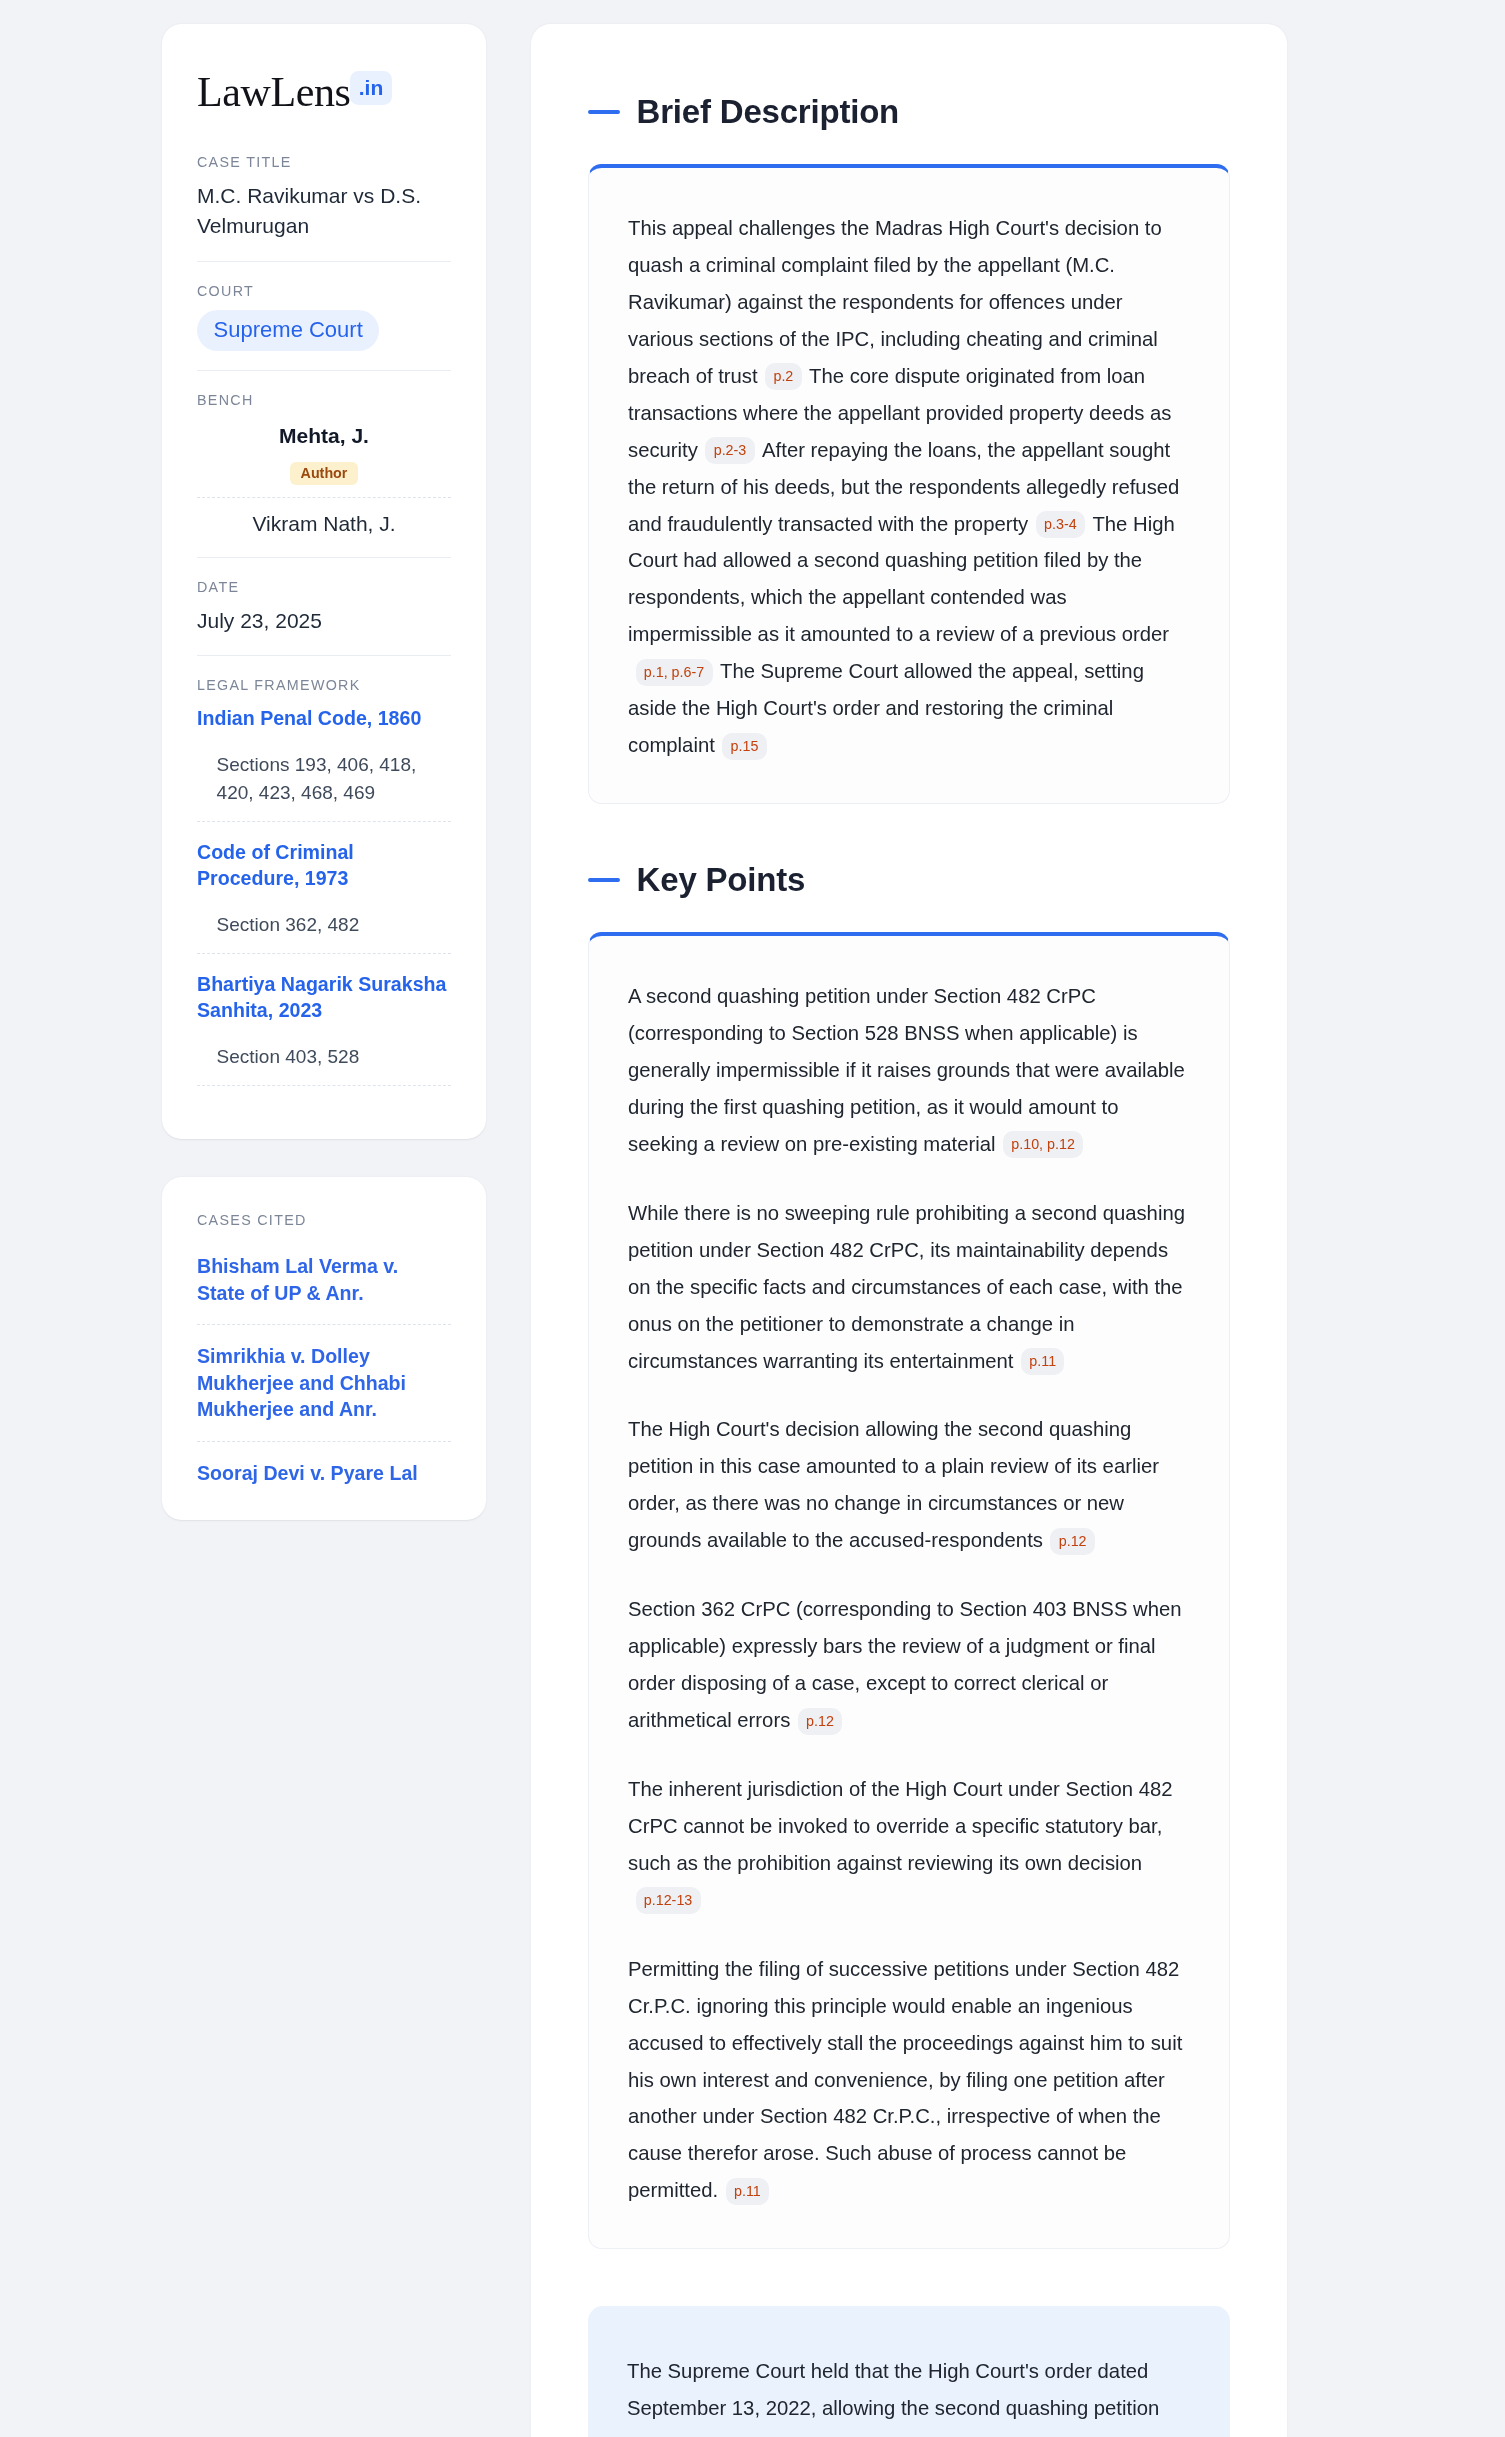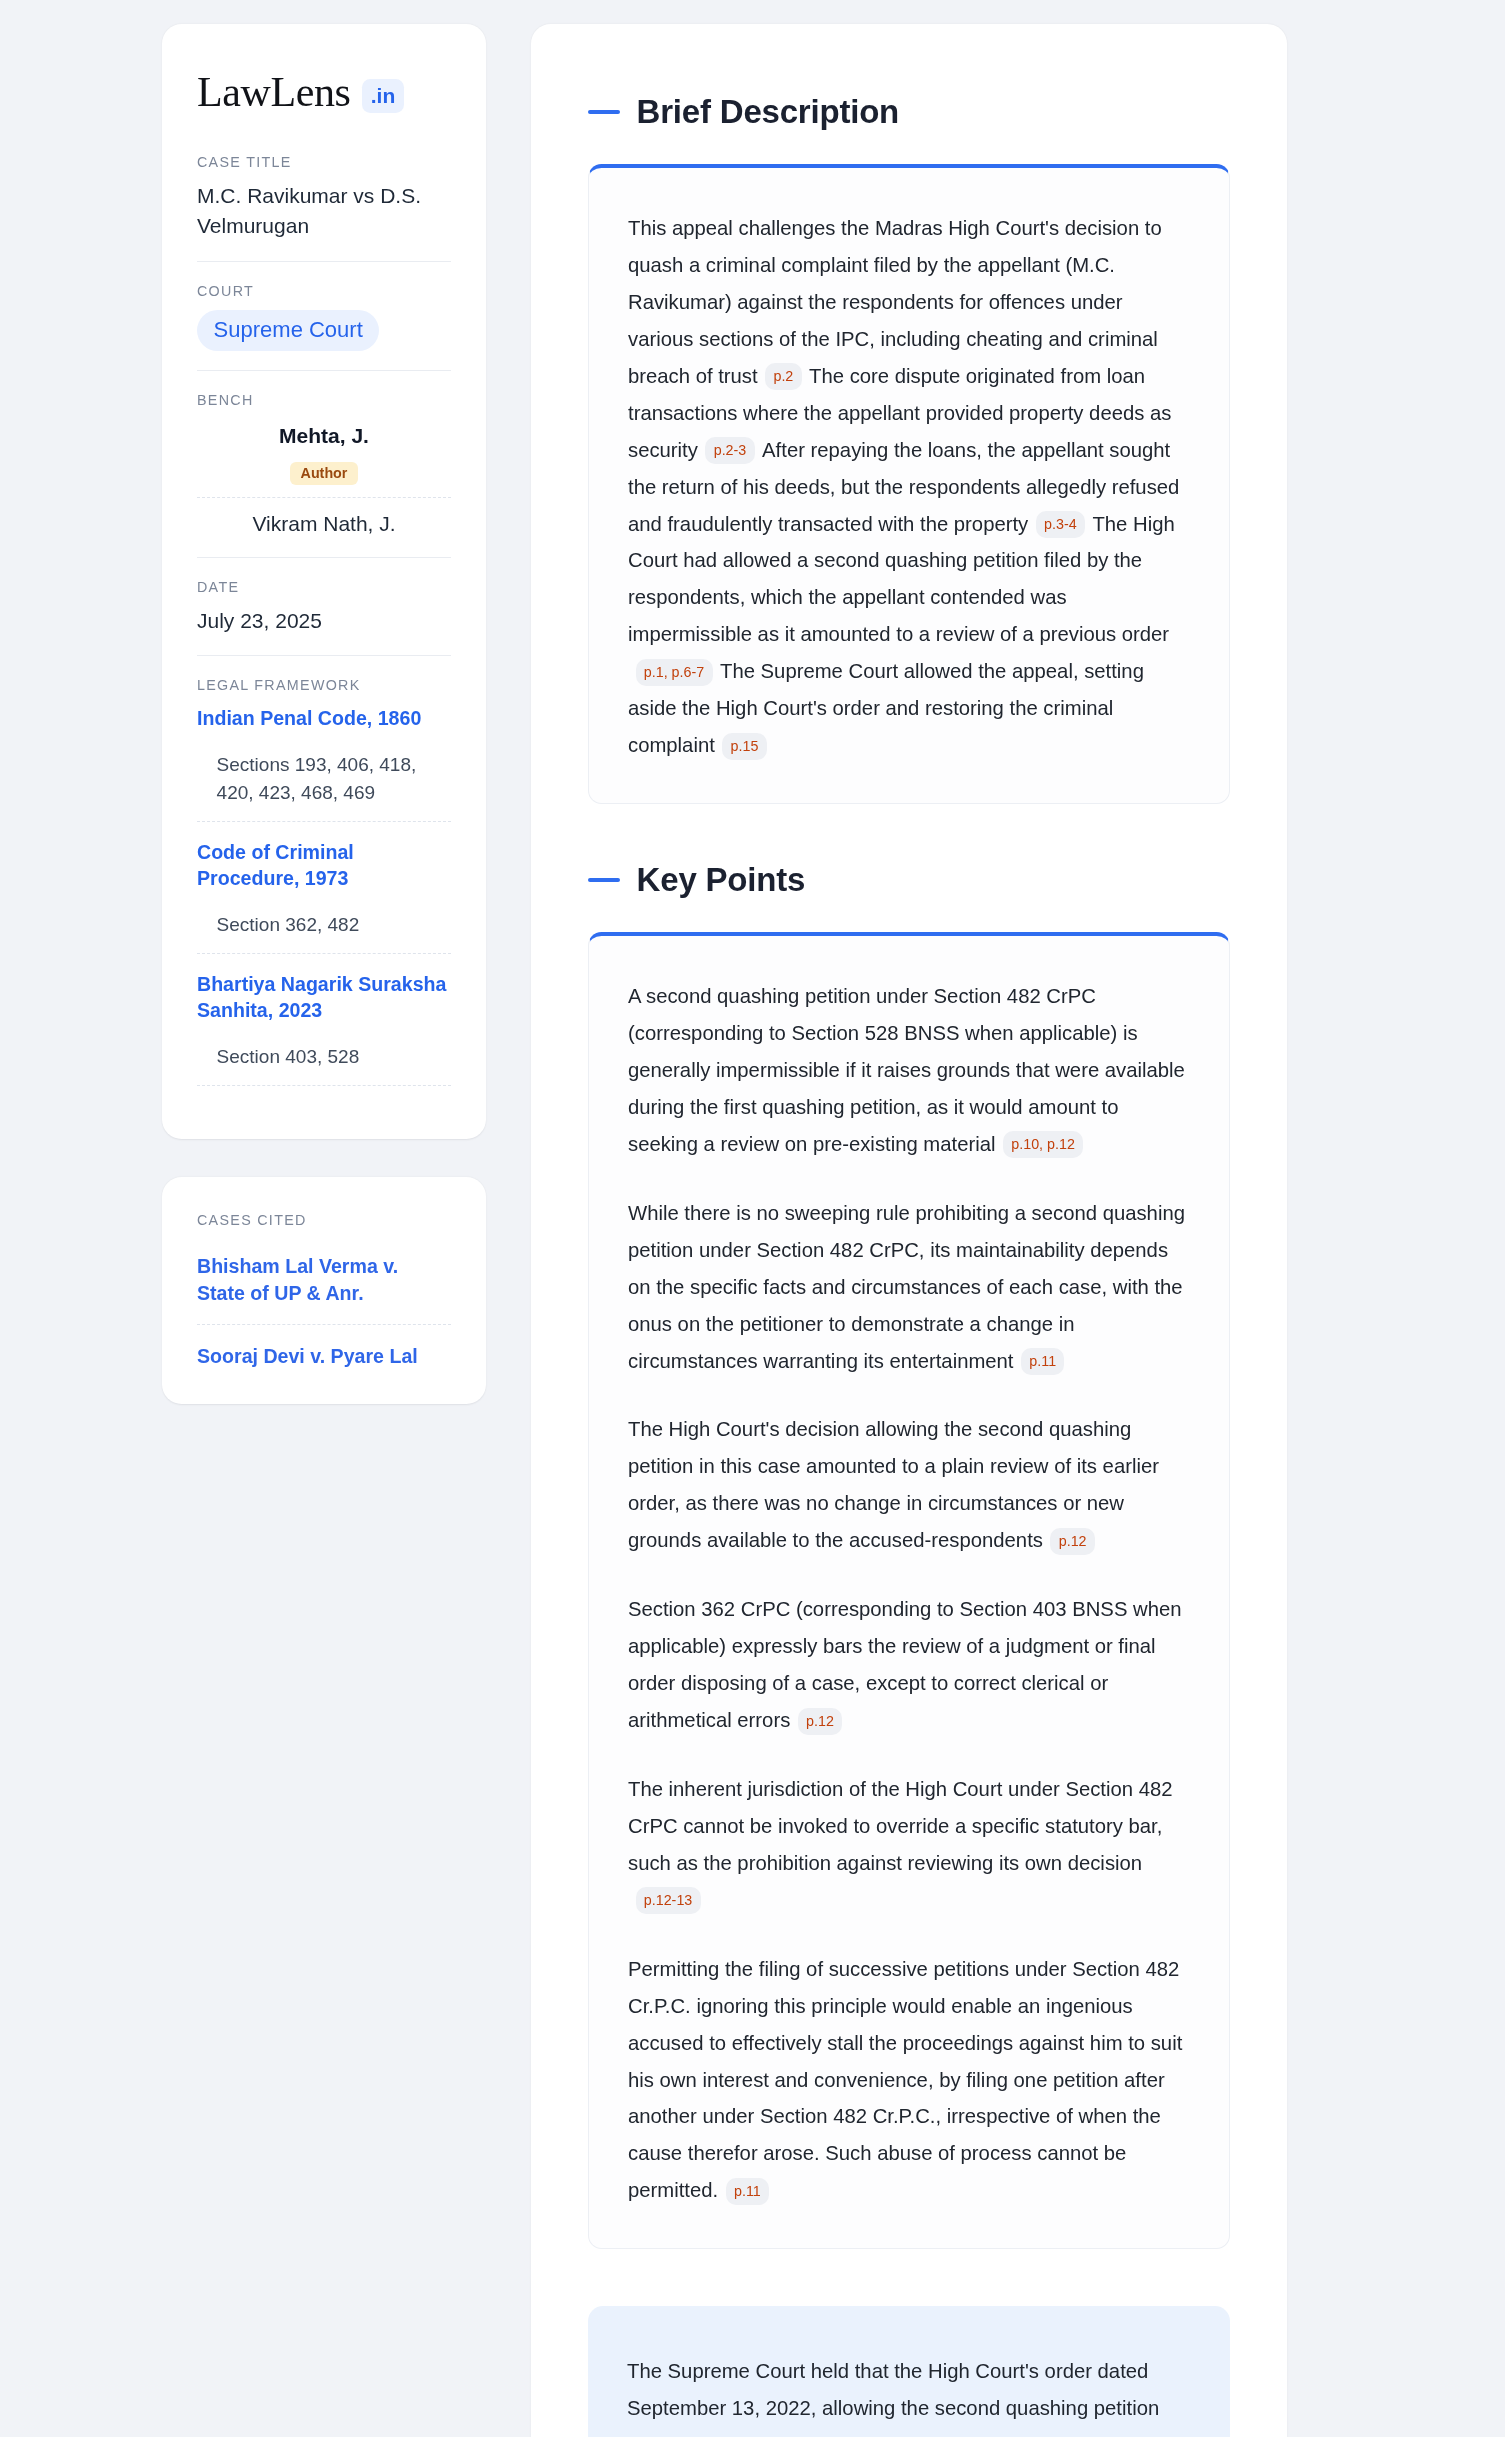--- a/index.html
+++ b/index.html
@@ -32,22 +32,22 @@
   .card {
     background: #ffffff;
     border-radius: 19.6px;
     box-shadow: 0 0.8px 2.3px rgba(16,24,40,.05), 0 0.8px 1.5px rgba(16,24,40,.03);
   }
 
   .brand-card { padding: 47px 35px 33px 35px; }
 
   .brand {
     display: flex;
-    align-items: flex-end;
-    gap: 12px;
+    align-items: flex-start;
+    gap: 0;
     margin-bottom: 41px;
   }
   .brand-name {
     font-family: "Liberation Serif", serif;
     font-size: 42px;
     letter-spacing: -0.4px;
     color: #111318;
     line-height: 1;
   }
   .brand-tld {
@@ -276,20 +276,21 @@
           <div class="law-sections">Section 403, 528</div>
         </div>
       </div>
 
     </div>
 
     <div class="card cases-card">
       <div class="meta-label">CASES CITED</div>
       <div class="cases-list">
         <a class="case-link">Bhisham Lal Verma v. State of UP &amp; Anr.</a>
+        <a class="case-link">Simrikhia v. Dolley Mukherjee and Chhabi Mukherjee and Anr.</a>
         <a class="case-link">Sooraj Devi v. Pyare Lal</a>
       </div>
     </div>
 
   </aside>
 
   <main class="main">
 
     <section class="section">
       <div class="section-head">

